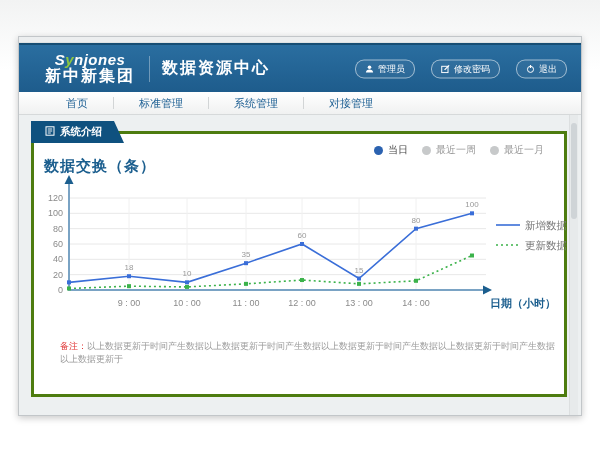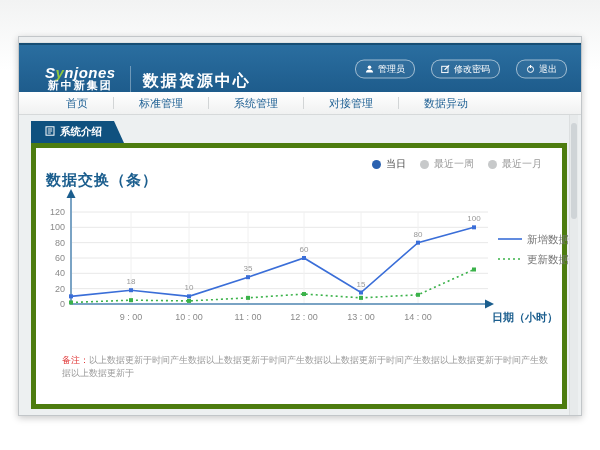--- a/index.html
+++ b/index.html
@@ -6,25 +6,25 @@
   html,body { width:600px; height:450px; overflow:hidden; }
   body { background:linear-gradient(#f2f3f3,#ffffff 70px); position:relative; }
 
   .window { position:absolute; left:18px; top:36px; width:564px; height:380px;
             background:#fff; border:1px solid #c2c6c9; box-shadow:0 2px 7px rgba(0,0,0,.22); }
 
   .chrome-strip { height:6px; background:#eceeef; border-bottom:1px solid #dfe2e3; }
 
   
   .header { height:49px; background:linear-gradient(#2a6ea0,#1e5c8c);
-            border-top:2px solid #174e74; display:flex; align-items:flex-end; position:relative; }
+            border-top:2px solid #174e74; display:flex; align-items:center; position:relative; }
   .logo { margin-left:26px; text-align:center; color:#fff; line-height:1.05; }
   .logo .l1 { font-size:15px; font-weight:bold; font-style:italic; letter-spacing:.5px; }
   .logo .l1 .y { color:#8dc63f; }
-  .logo .l2 { font-size:11px; font-weight:bold; letter-spacing:2px; }
+  .logo .l2 { font-size:16px; font-weight:bold; letter-spacing:2px; }
   .hdr-divider { width:1px; height:26px; background:rgba(255,255,255,.35); margin:0 12px 0 14px; }
   .app-title { color:#fff; font-size:16px; font-weight:bold; letter-spacing:2px; }
   .user-area { position:absolute; right:14px; top:50%; transform:translateY(-50%); display:flex; gap:16px; }
   .pill { display:flex; align-items:center; gap:4px; border:1px solid rgba(255,255,255,.55);
           border-radius:9px; padding:2px 9px; color:#fff; font-size:9px; cursor:pointer; background:rgba(255,255,255,.05); }
   .pill svg { display:block; }
 
   
   .nav { height:23px; background:linear-gradient(#ffffff,#f0f1f1); border-bottom:1px solid #d6d9da;
          display:flex; align-items:center; padding-left:22px; }
@@ -36,22 +36,22 @@
   .content { position:absolute; left:0; right:0; top:78px; bottom:0; background:#edf0f1; }
 
   .tabs { position:absolute; left:12px; top:6px; height:18px; display:flex; }
   .tab { height:22px; display:flex; align-items:center; gap:5px; color:#fff; font-size:10.5px; font-weight:bold;
          padding:0 16px; cursor:pointer; }
   .tab.active { background:#0f517f; clip-path:polygon(0 0, calc(100% - 10px) 0, 100% 100%, 0 100%);
                 padding:0 22px 0 14px; z-index:2; }
   .tab.inactive { background:linear-gradient(#bccad4,#a6b7c3); clip-path:polygon(12px 0, calc(100% - 10px) 0, 100% 100%, 0 100%);
                   margin-left:-8px; padding:0 20px 0 24px;margin-top:37px; }
 
-  .panel { position:absolute; left:12px; top:28px; width:536px; height:266px;
-           background:#fff; border:5px solid #4d7c0f; }
+  .panel { position:absolute; left:12px; top:16px; width:536px; height:266px;
+           background:#fff; border:3px solid #4d7c0f; }
 
   .radios { position:absolute; top:9px; right:20px; display:flex; gap:14px; align-items:center; }
   .radio { display:flex; align-items:center; gap:5px; cursor:pointer; }
   .radio .dot { width:9px; height:9px; border-radius:50%; background:#c7c9ca; }
   .radio.selected .dot { background:#2b62b0; }
   .radio .rlabel { font-size:10px; color:#9a9a9a; }
   .radio.selected .rlabel { color:#444; }
 
   .y-title { position:absolute; left:10px; top:23px; font-size:15px; font-weight:bold; color:#1b5e8e; letter-spacing:1px; }
 
@@ -107,21 +107,20 @@
         <span>退出</span>
       </div>
     </div>
   </div>
 
   <div class="nav">
     <div class="nav-item">首页</div>
     <div class="nav-item">标准管理</div>
     <div class="nav-item">系统管理</div>
     <div class="nav-item">对接管理</div>
-    <div class="nav-item">数据异动</div>
   </div>
 
   <div class="content">
 
     <div class="tabs">
       <div class="tab active">
         <span>
           <svg width="10" height="10" viewBox="0 0 10 10">
               <rect x="1" y="0.8" width="8" height="8.4" fill="none" stroke="#fff" stroke-width="1"></rect>
               <path d="M2.8 3h4.4M2.8 5h4.4M2.8 7h3" stroke="#fff" stroke-width="0.9"></path>

